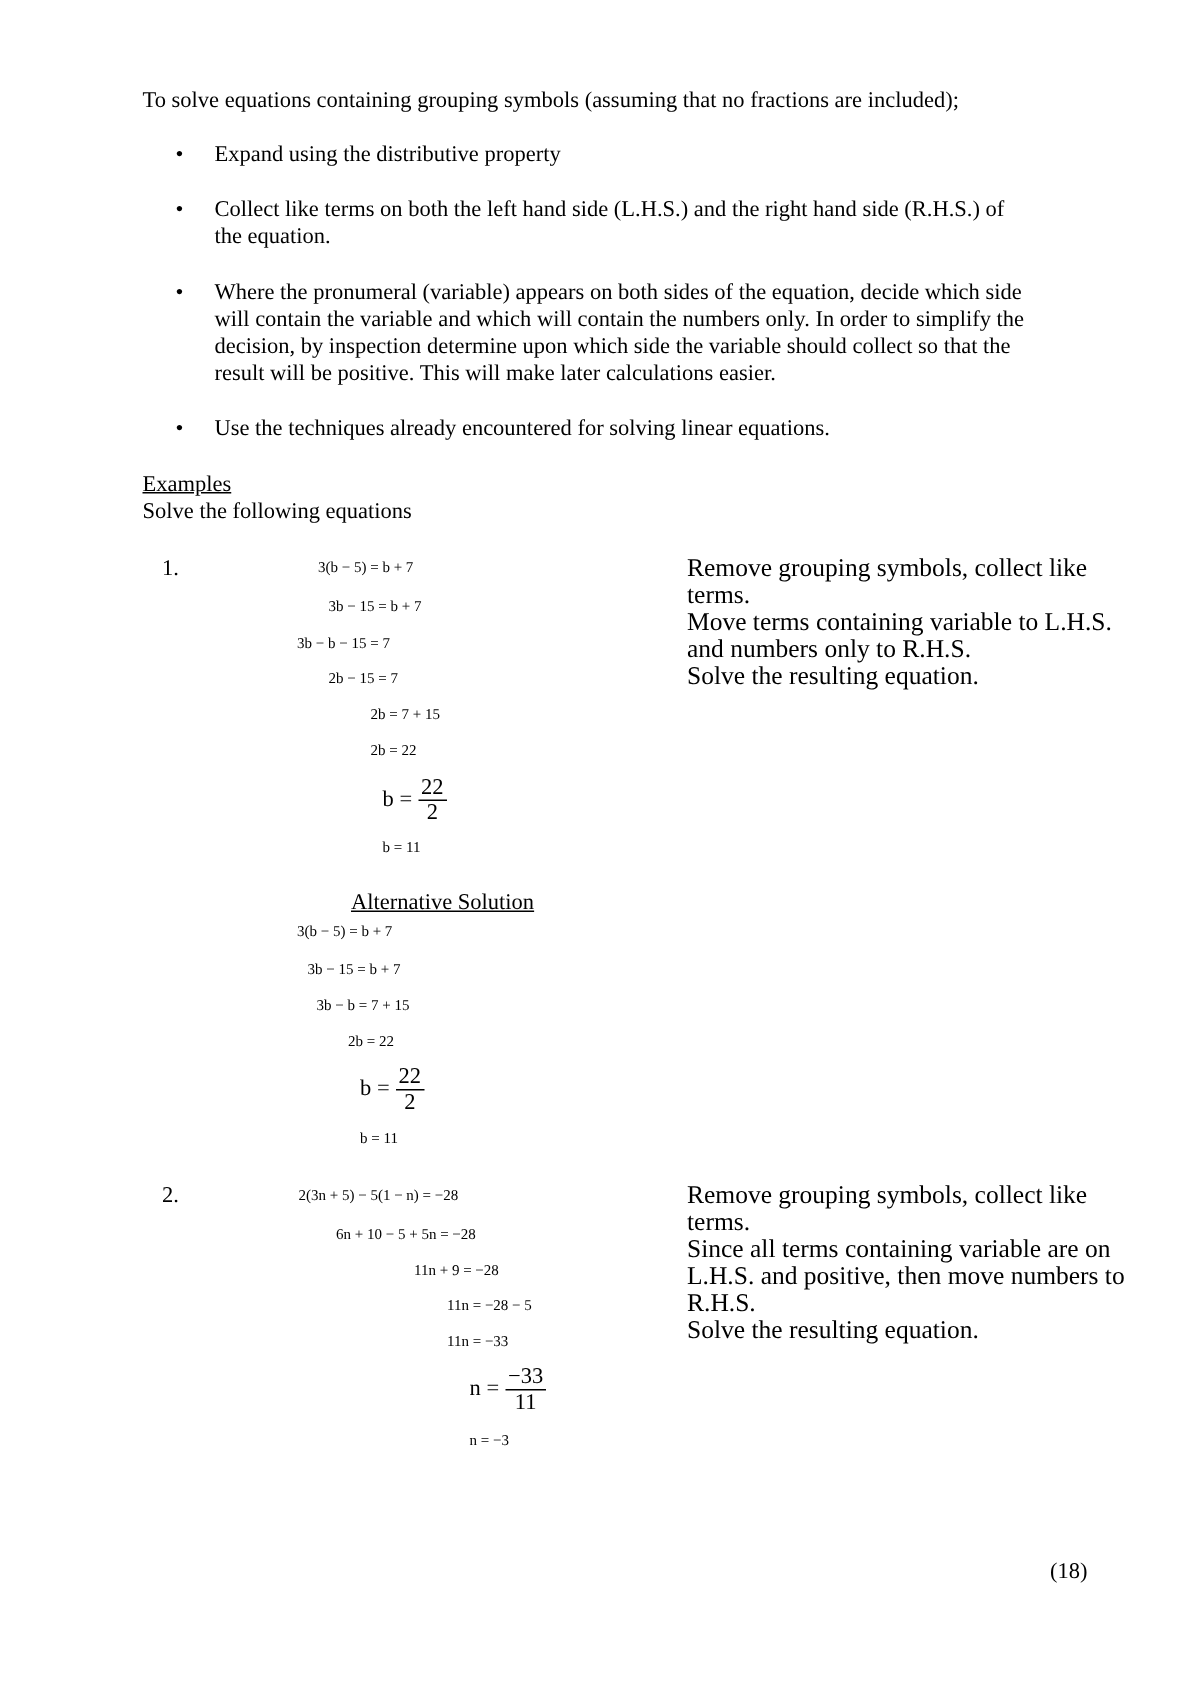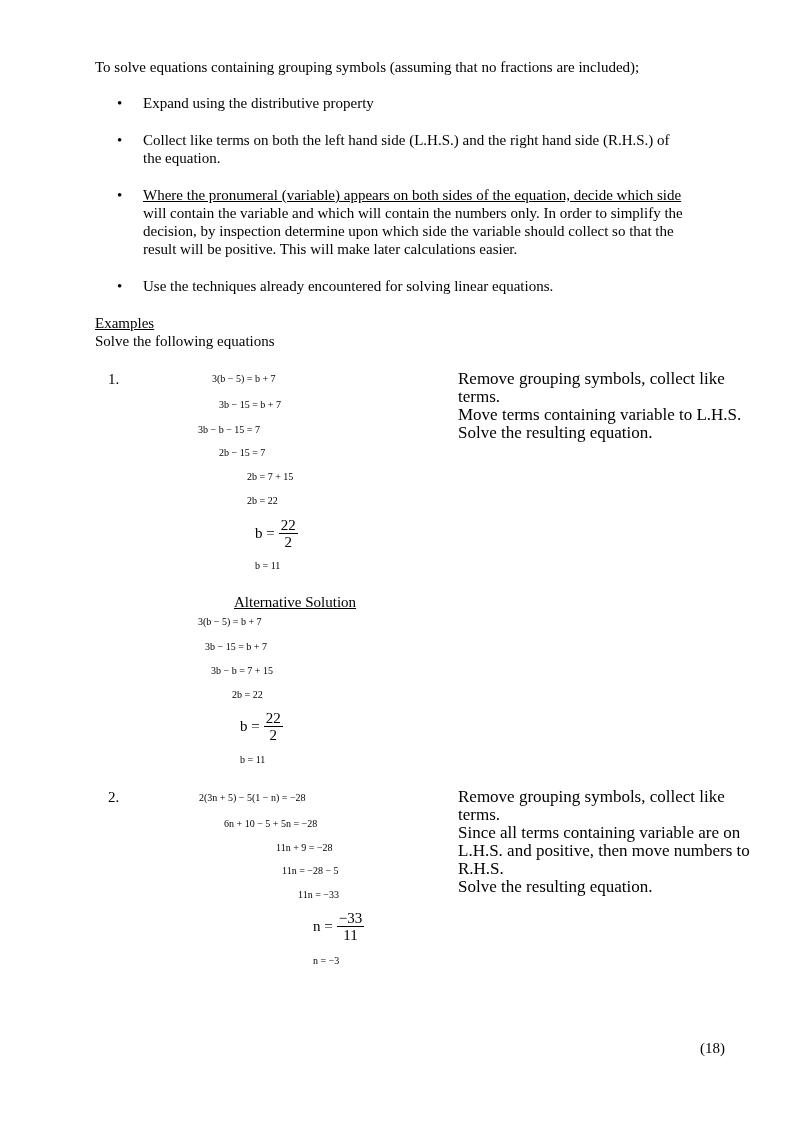--- a/index.html
+++ b/index.html
@@ -28,21 +28,21 @@
     <span class="bullet" style="left:117px; top:94px;">•</span>
     <div class="abs" style="left:143px; top:94px;">Expand using the distributive property</div>
   </div>
   <div>
     <span class="bullet" style="left:117px; top:131px;">•</span>
     <div class="abs" style="left:143px; top:131px;">Collect like terms on both the left hand side (L.H.S.) and the right hand side (R.H.S.) of</div>
     <div class="abs" style="left:143px; top:149px;">the equation.</div>
   </div>
   <div>
     <span class="bullet" style="left:117px; top:186px;">•</span>
-    <div class="abs" style="left:143px; top:186px;text-decoration:underline;">Where the pronumeral (variable) appears on both sides of the equation, decide which side</div>
+    <div class="abs" style="left:143px; top:186px;">Where the pronumeral (variable) appears on both sides of the equation, decide which side</div>
     <div class="abs" style="left:143px; top:204px;">will contain the variable and which will contain the numbers only. In order to simplify the</div>
     <div class="abs" style="left:143px; top:222px;text-align:center;">decision, by inspection determine upon which side the variable should collect so that the</div>
     <div class="abs" style="left:143px; top:240px;">result will be positive. This will make later calculations easier.</div>
   </div>
   <div>
     <span class="bullet" style="left:117px; top:277px;">•</span>
     <div class="abs" style="left:143px; top:277px;">Use the techniques already encountered for solving linear equations.</div>
   </div>
 </div>
 
@@ -64,20 +64,21 @@
       <span class="bar"></span>
       <span class="den">2</span>
     </span>
   </div>
   <div class="eq" style="left:255px; top:557px;">b = 11</div>
 
   <div class="note" style="left:458px; top:370px;">
     <div>Remove grouping symbols, collect like</div>
     <div>terms.</div>
     <div>Move terms containing variable to L.H.S.</div>
+    <div>and numbers only to R.H.S.</div>
     <div>Solve the resulting equation.</div>
   </div>
 
   <div>
     <div class="abs u" style="left:197px; top:593px;margin-left:37px;">Alternative Solution</div>
     <div class="eq" style="left:198px; top:613px;">3(b − 5) = b + 7</div>
     <div class="eq" style="left:205px; top:638px;">3b − 15 = b + 7</div>
     <div class="eq" style="left:211px; top:662px;">3b − b = 7 + 15</div>
     <div class="eq" style="left:232px; top:686px;">2b = 22</div>
     <div class="frac" style="left:240px; top:710px;">
@@ -90,21 +91,21 @@
     </div>
     <div class="eq" style="left:240px; top:751px;">b = 11</div>
   </div>
 </div>
 
 <div>
   <div class="abs" style="left:108px; top:788px;">2.</div>
   <div class="eq" style="left:199px; top:789px;">2(3n + 5) − 5(1 − n) = −28</div>
   <div class="eq" style="left:224px; top:815px;">6n + 10 − 5 + 5n = −28</div>
   <div class="eq" style="left:276px; top:839px;">11n + 9 = −28</div>
-  <div class="eq" style="left:282px; top:862px;">11n = −28 − 5</div>
+  <div class="eq" style="left:298px; top:862px;">11n = −28 − 5</div>
   <div class="eq" style="left:298px; top:886px;">11n = −33</div>
   <div class="frac" style="left:313px; top:910px;">
     <span class="lhs">n =</span>
     <span class="fr">
       <span class="num">−33</span>
       <span class="bar"></span>
       <span class="den">11</span>
     </span>
   </div>
   <div class="eq" style="left:313px; top:952px;">n = −3</div>

